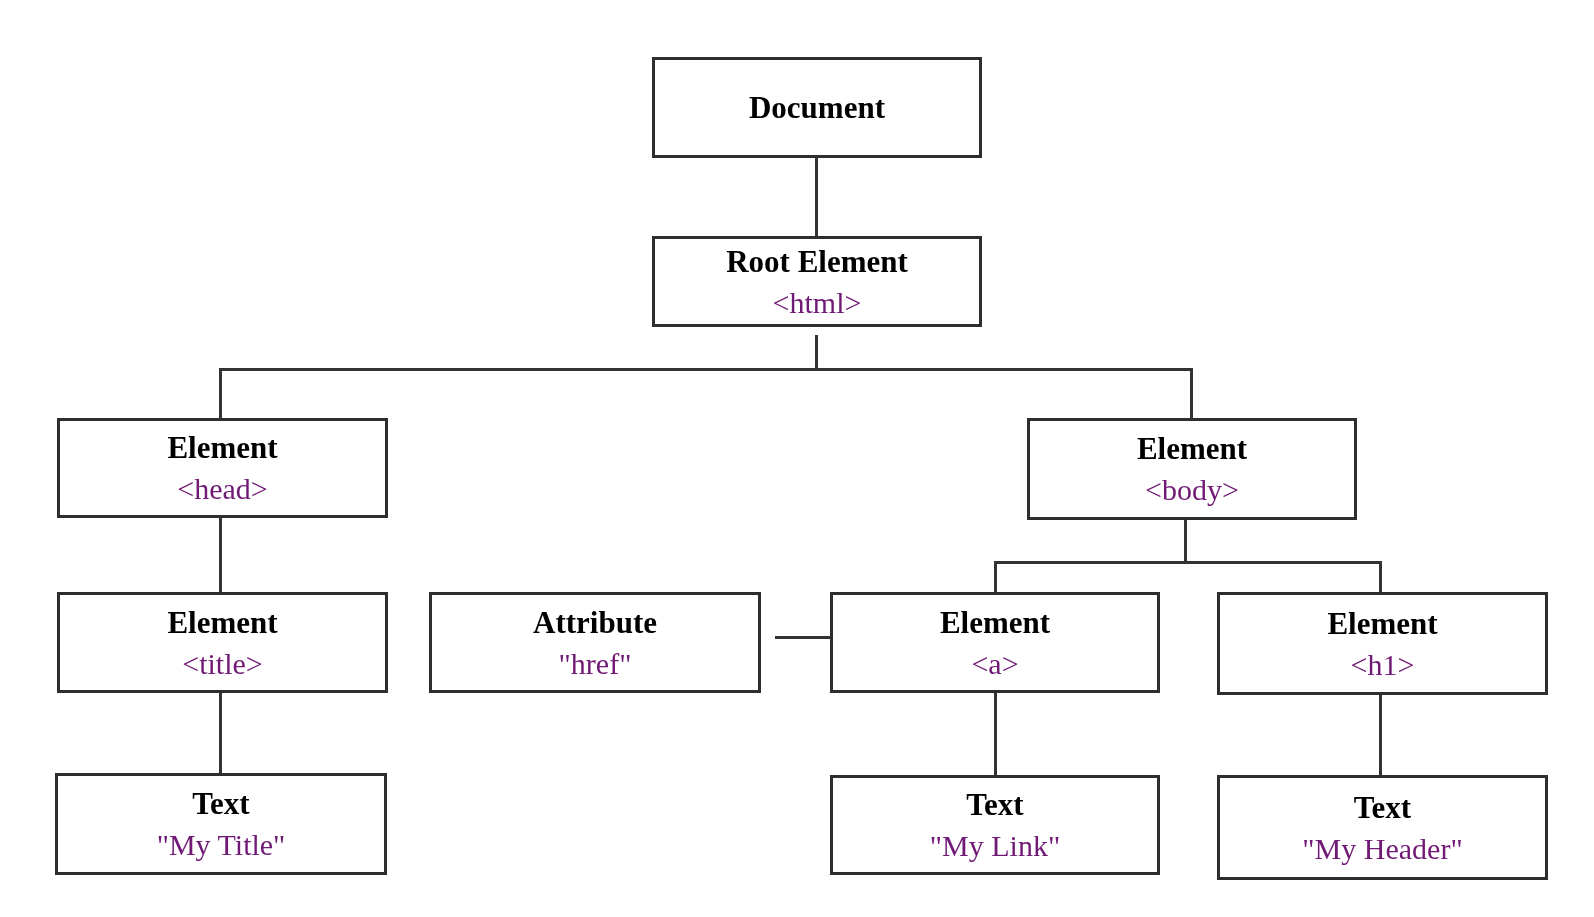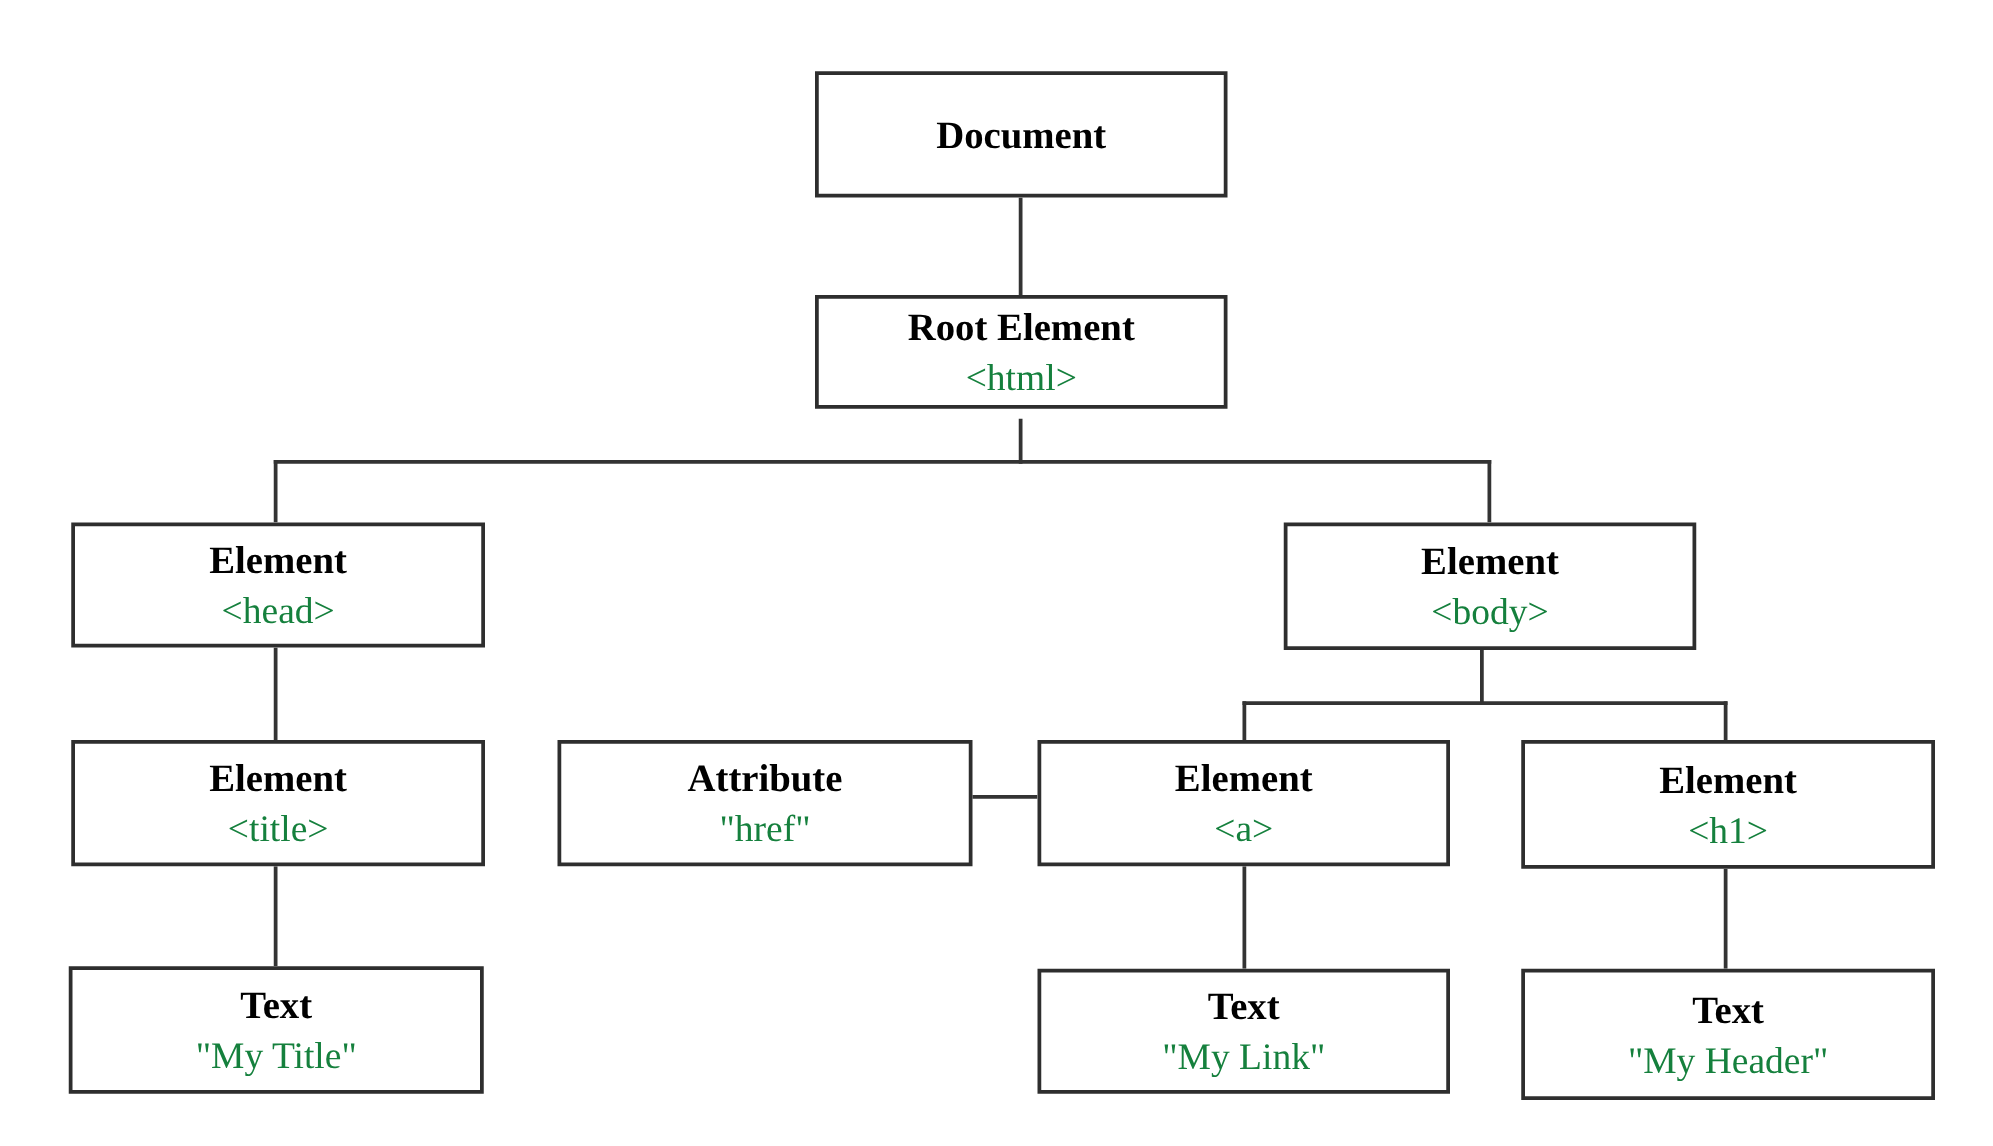--- a/index.html
+++ b/index.html
@@ -31,34 +31,34 @@
     font-weight: bold;
     font-size: 31px;
     line-height: 38px;
     color: #000000;
     white-space: pre;
   }
   .node-value {
     font-weight: normal;
     font-size: 30px;
     line-height: 37px;
-    color: #15803d;
+    color: #701a75;
     white-space: pre;
   }
   .line {
     position: absolute;
     background: #333333;
   }
   
   #n-document   { left: 652px;  top: 57px;  width: 330px; height: 101px; }
   #n-root       { left: 652px;  top: 236px; width: 330px; height: 91px;  }
   #n-head       { left: 57px;   top: 418px; width: 331px; height: 100px; }
   #n-body       { left: 1027px; top: 418px; width: 330px; height: 102px; }
   #n-title      { left: 57px;   top: 592px; width: 331px; height: 101px; }
-  #n-attribute  { left: 446px;  top: 592px; width: 332px; height: 101px; }
+  #n-attribute  { left: 429px;  top: 592px; width: 332px; height: 101px; }
   #n-a          { left: 830px;  top: 592px; width: 330px; height: 101px; }
   #n-h1         { left: 1217px; top: 592px; width: 331px; height: 103px; }
   #n-text-title { left: 55px;   top: 773px; width: 332px; height: 102px; }
   #n-text-link  { left: 830px;  top: 775px; width: 330px; height: 100px; }
   #n-text-header{ left: 1217px; top: 775px; width: 331px; height: 105px; }
   
   #c-doc-root   { left: 815px;  top: 158px; width: 3px;   height: 79px; }
   #c-root-stem  { left: 815px;  top: 335px; width: 3px;   height: 36px; }
   #c-branch-main{ left: 219px;  top: 368px; width: 974px; height: 3px;  }
   #c-drop-head  { left: 219px;  top: 368px; width: 3px;   height: 50px; }

